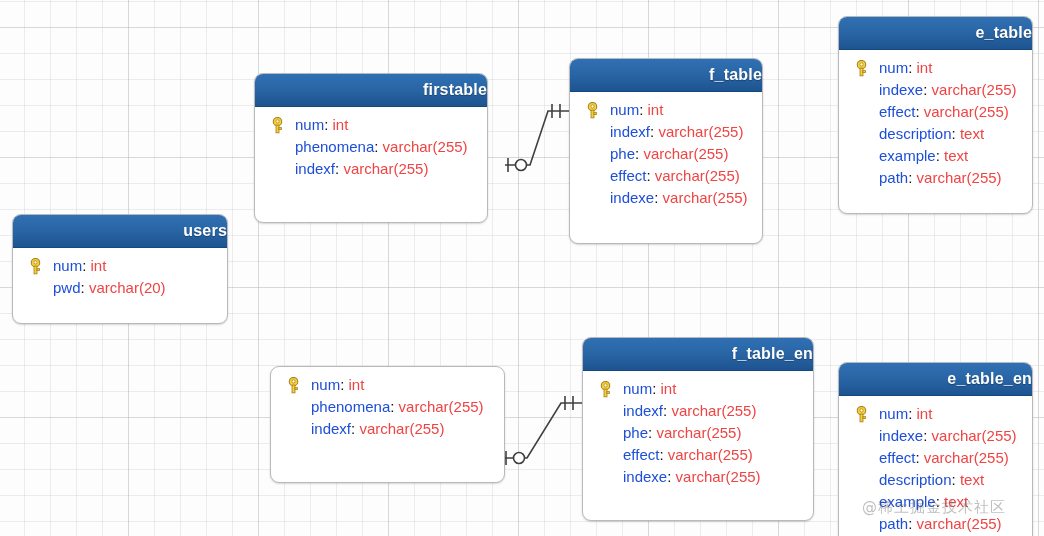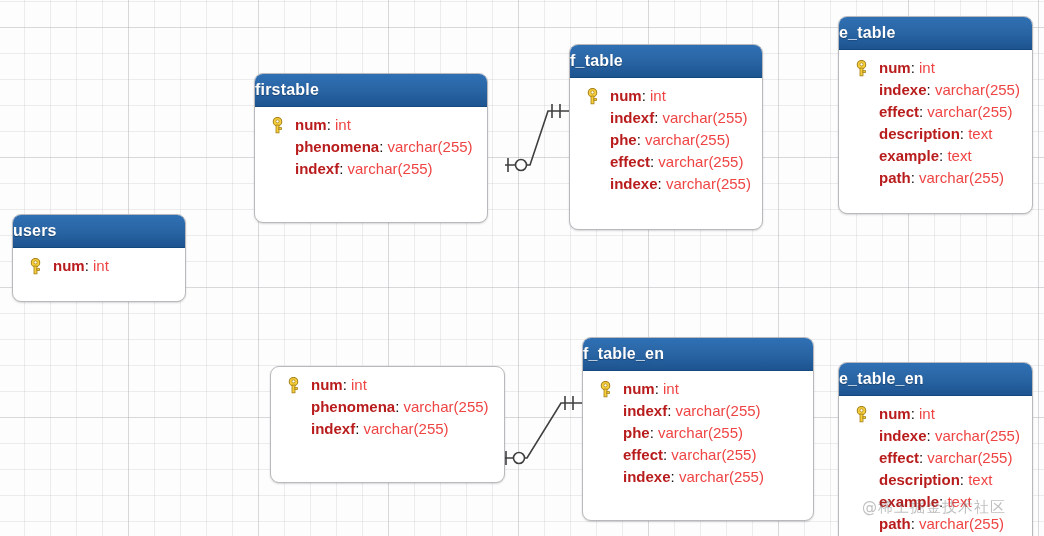--- a/index.html
+++ b/index.html
@@ -33,21 +33,21 @@
     background: #ffffff;
     border: 1px solid #b9b9bd;
     border-radius: 9px;
     box-shadow: 0 1px 2px rgba(0,0,0,0.16);
     box-sizing: border-box;
     overflow: hidden;
   }
   .entity-header {
     height: 32px;
     line-height: 32px;
-    text-align: left;
+    text-align: right;
     color: #ffffff;
     font-weight: bold;
     font-size: 16px;
     letter-spacing: 0.2px;
     background: linear-gradient(to bottom, #2f70b3 0%, #2a66a6 45%, #1d5490 100%);
     border-bottom: 1px solid #14497f;
     text-shadow: 0 1px 1px rgba(0,0,0,0.30);
   }
   .entity-body {
     position: relative;
@@ -55,22 +55,22 @@
   }
   .field-row {
     position: relative;
     height: 22px;
     line-height: 22px;
     padding-left: 32px;
     white-space: nowrap;
     font-size: 15px;
   }
   .field-name {
-    color: #b91c1c;
-    font-weight: bold;
+    color: #1d4ed8;
+    font-weight: normal;
   }
   .field-colon {
     color: #111111;
   }
   .field-type {
     color: #ef4444;
   }
   .key-icon {
     position: absolute;
     left: 6px;
@@ -120,31 +120,34 @@
       <g>
         <path d="M 505 458 L 527 458 L 561 403 L 583 403"></path>
         <circle cx="519" cy="458" r="5.5" fill="#ffffff"></circle>
         <line x1="506" y1="451" x2="506" y2="465"></line>
         <line x1="565" y1="396" x2="565" y2="410"></line>
         <line x1="573" y1="396" x2="573" y2="410"></line>
       </g>
     </g>
   </svg>
 
-  <div class="entity" style="left:12px; top:214px; width:174px;">
+  <div class="entity" style="left:12px; top:214px; width:216px;">
     <div class="entity-header">users</div>
     <div class="entity-body">
       <div class="field-row">
         <svg class="key-icon" viewBox="0 0 16 16">
           <circle cx="8" cy="4.4" r="4" fill="#f6cf3a" stroke="#a8821a" stroke-width="1"></circle>
           <circle cx="8" cy="4.1" r="1.5" fill="#fdfbe8" stroke="#a8821a" stroke-width="0.7"></circle>
           <rect x="6.6" y="7.6" width="2.8" height="7.3" fill="#f6cf3a" stroke="#a8821a" stroke-width="0.8"></rect>
           <rect x="9.3" y="10" width="2.4" height="1.7" fill="#f6cf3a" stroke="#a8821a" stroke-width="0.8"></rect>
         </svg>
         <span class="field-name">num</span><span class="field-colon">: </span><span class="field-type">int</span>
+      </div>
+      <div class="field-row">
+        <span class="field-name">pwd</span><span class="field-colon">: </span><span class="field-type">varchar(20)</span>
       </div>
       <div style="height:14px"></div>
     </div>
   </div>
 
   <div class="entity" style="left:254px; top:73px; width:234px;border-radius:9px;">
     <div class="entity-header">firstable</div>
     <div class="entity-body">
       <div class="field-row">
         <svg class="key-icon" viewBox="0 0 16 16">
@@ -158,21 +161,21 @@
       <div class="field-row">
         <span class="field-name">phenomena</span><span class="field-colon">: </span><span class="field-type">varchar(255)</span>
       </div>
       <div class="field-row">
         <span class="field-name">indexf</span><span class="field-colon">: </span><span class="field-type">varchar(255)</span>
       </div>
       <div style="height:32px"></div>
     </div>
   </div>
 
-  <div class="entity" style="left:569px; top:44px; width:194px;">
+  <div class="entity" style="left:569px; top:58px; width:194px;">
     <div class="entity-header">f_table</div>
     <div class="entity-body">
       <div class="field-row">
         <svg class="key-icon" viewBox="0 0 16 16">
           <circle cx="8" cy="4.4" r="4" fill="#f6cf3a" stroke="#a8821a" stroke-width="1"></circle>
           <circle cx="8" cy="4.1" r="1.5" fill="#fdfbe8" stroke="#a8821a" stroke-width="0.7"></circle>
           <rect x="6.6" y="7.6" width="2.8" height="7.3" fill="#f6cf3a" stroke="#a8821a" stroke-width="0.8"></rect>
           <rect x="9.3" y="10" width="2.4" height="1.7" fill="#f6cf3a" stroke="#a8821a" stroke-width="0.8"></rect>
         </svg>
         <span class="field-name">num</span><span class="field-colon">: </span><span class="field-type">int</span>

